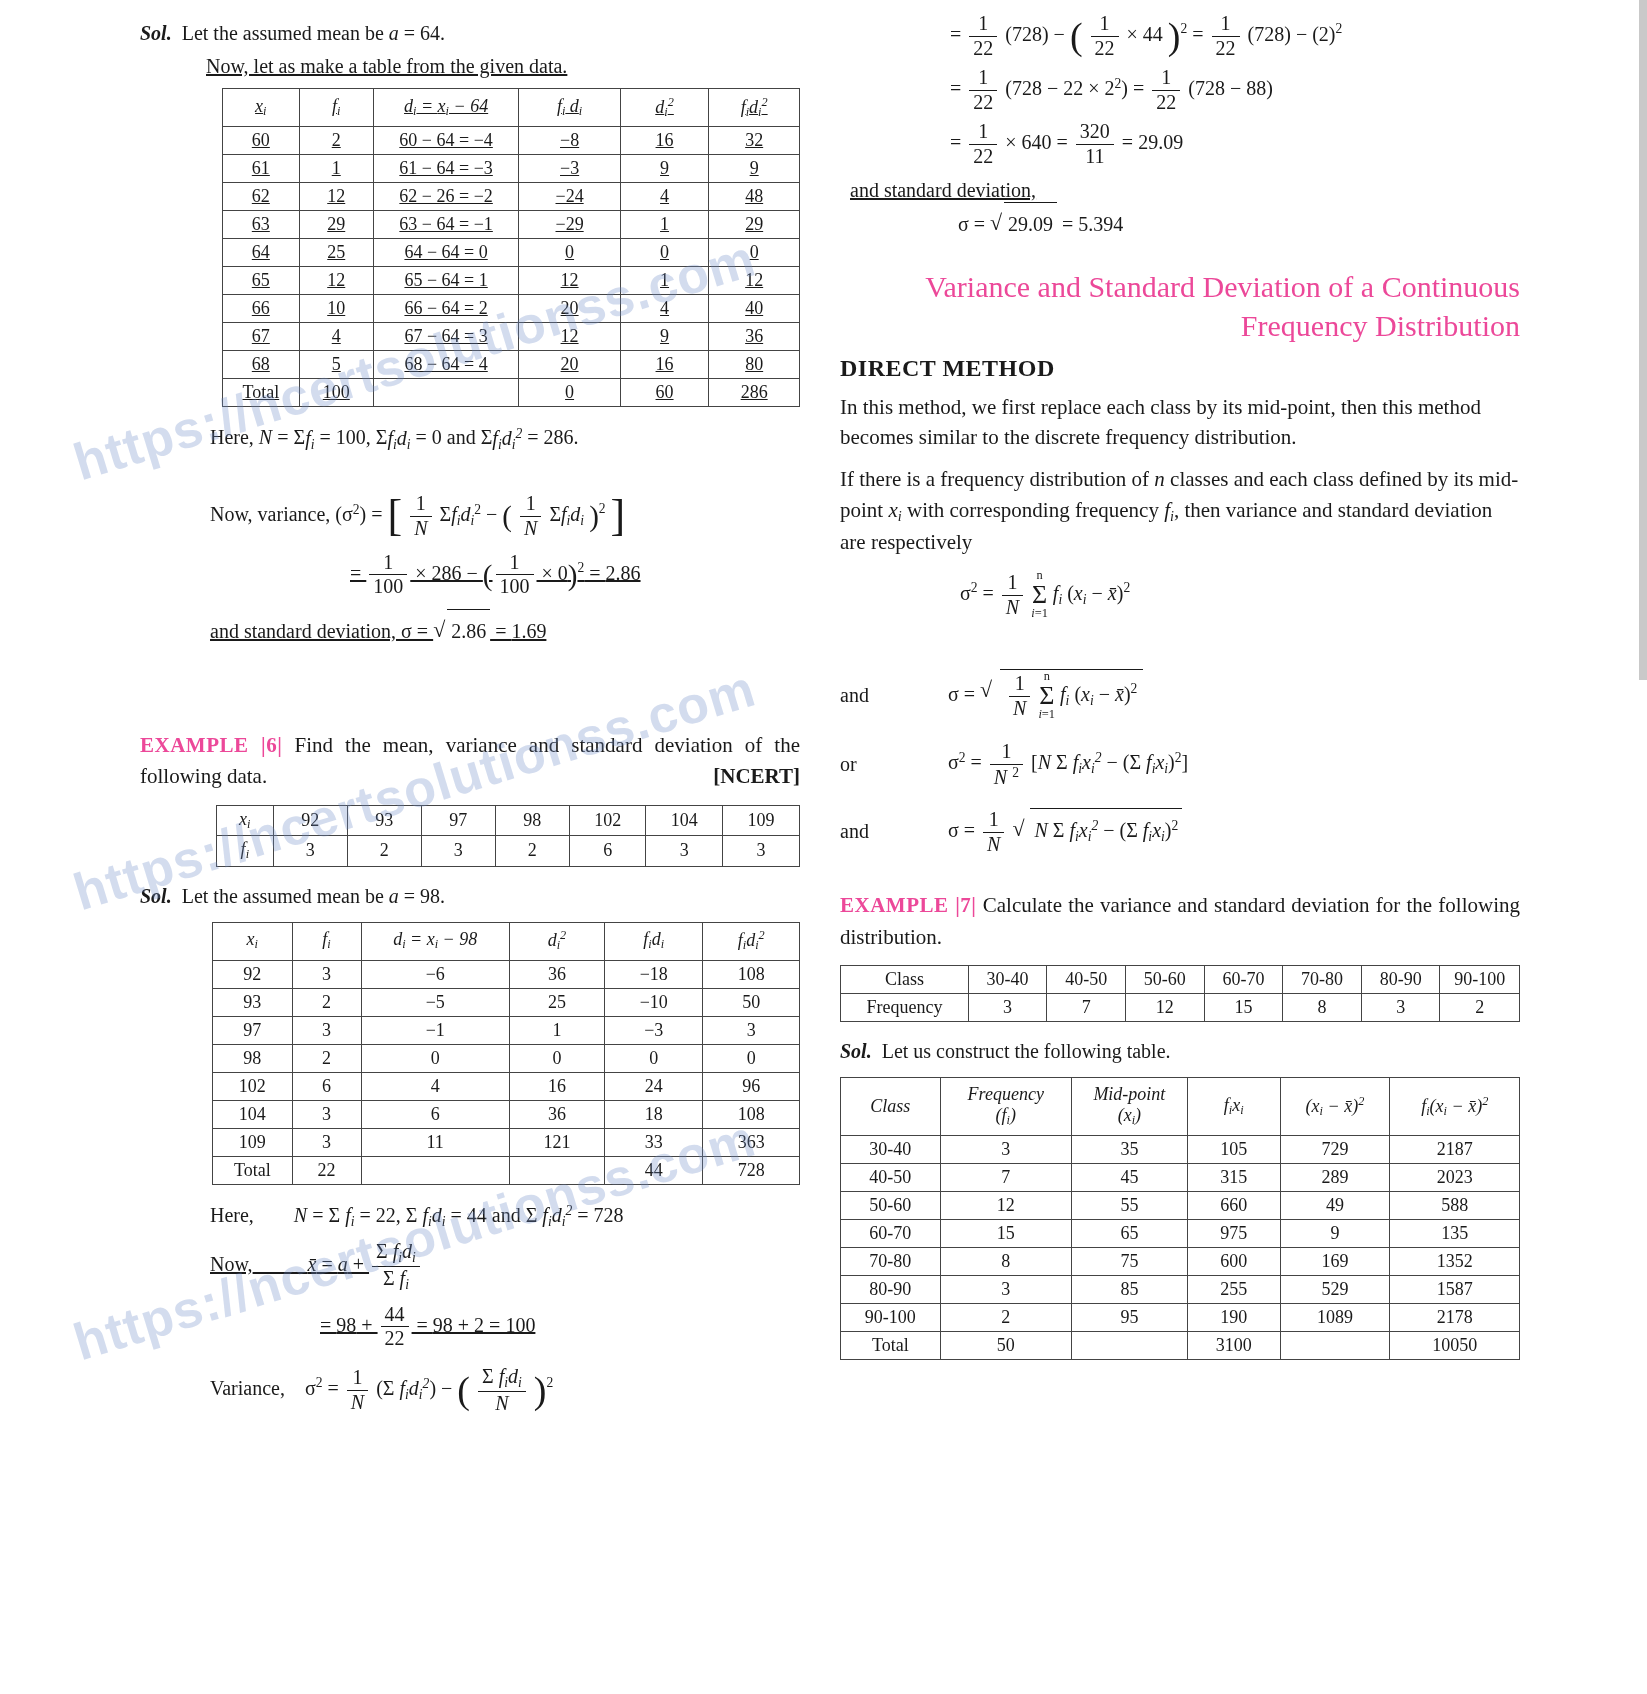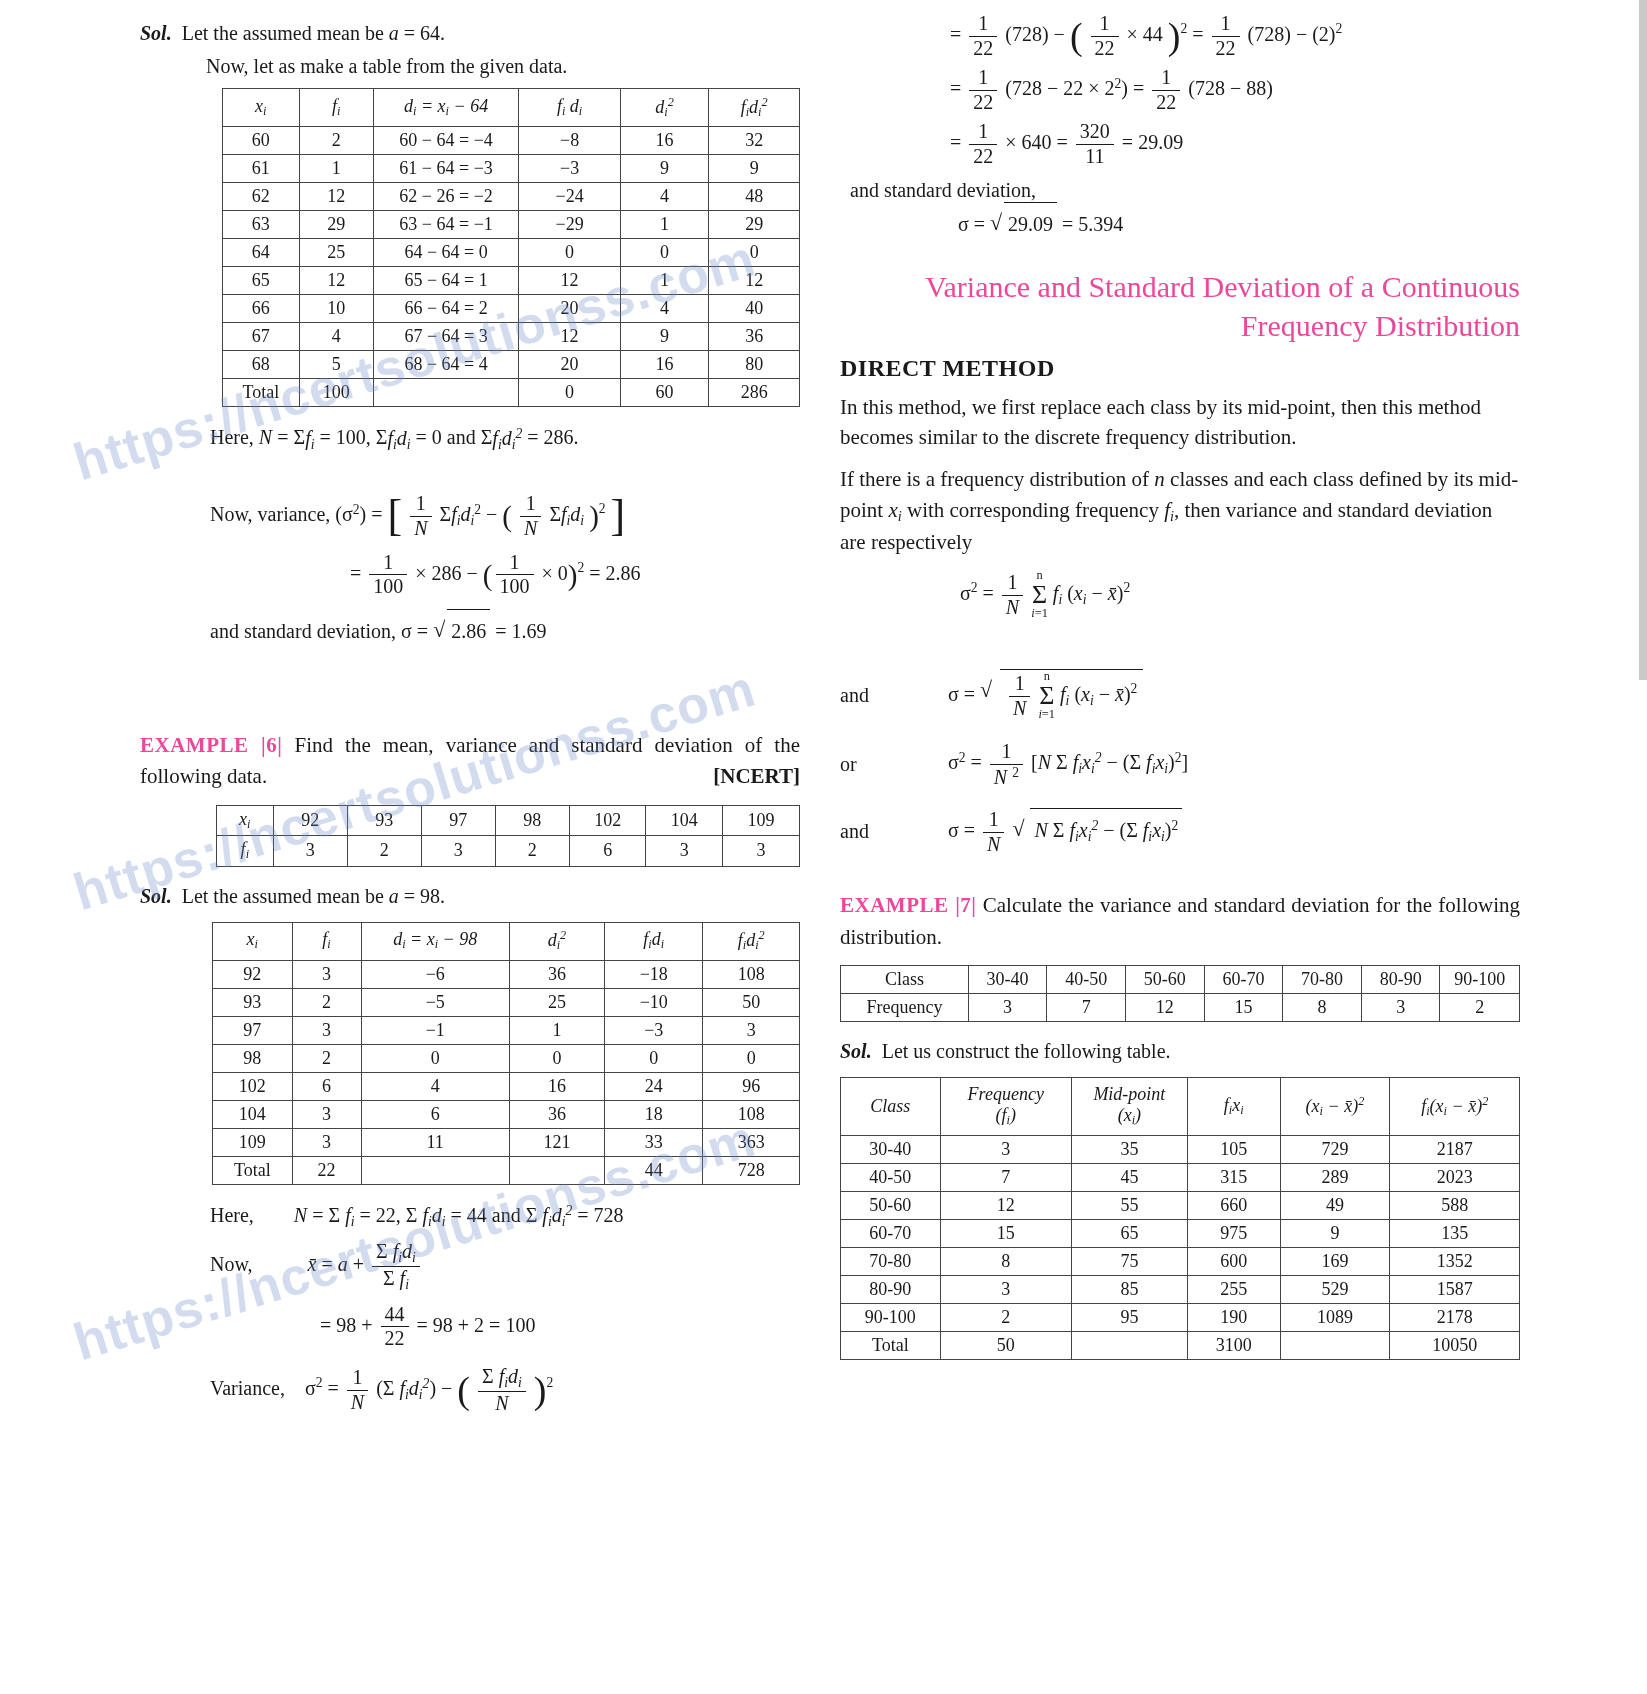--- a/index.html
+++ b/index.html
@@ -13,21 +13,21 @@
   }
   .page{position:relative;width:1647px;height:1694px;}
   .col-left{position:absolute;left:140px;top:0;width:660px;}
   .col-right{position:absolute;left:840px;top:0;width:680px;}
 
   .sol-line{display:flex;align-items:flex-start;gap:10px;}
   .sol-label{font-style:italic;font-weight:bold;font-size:20px;}
   .sol-text{font-size:20px;}
   .indent{margin-left:66px;}
   .mt6{margin-top:6px;}
-  .mt10{margin-top:10px;}
+  .mt10{margin-top:10px;text-decoration:underline;}
   .mt14{margin-top:14px;}
   .mt18{margin-top:18px;}
 
   table.dt{border-collapse:collapse;font-size:18px;}
   table.dt td,table.dt th{border:1px solid #444;padding:3px 10px;text-align:center;font-weight:normal;}
   table.dt thead td{font-style:italic;padding:6px 10px;}
 
   .it{font-style:italic;}
   .sub{font-size:0.68em;vertical-align:-0.28em;}
   .sup{font-size:0.68em;vertical-align:0.55em;}

